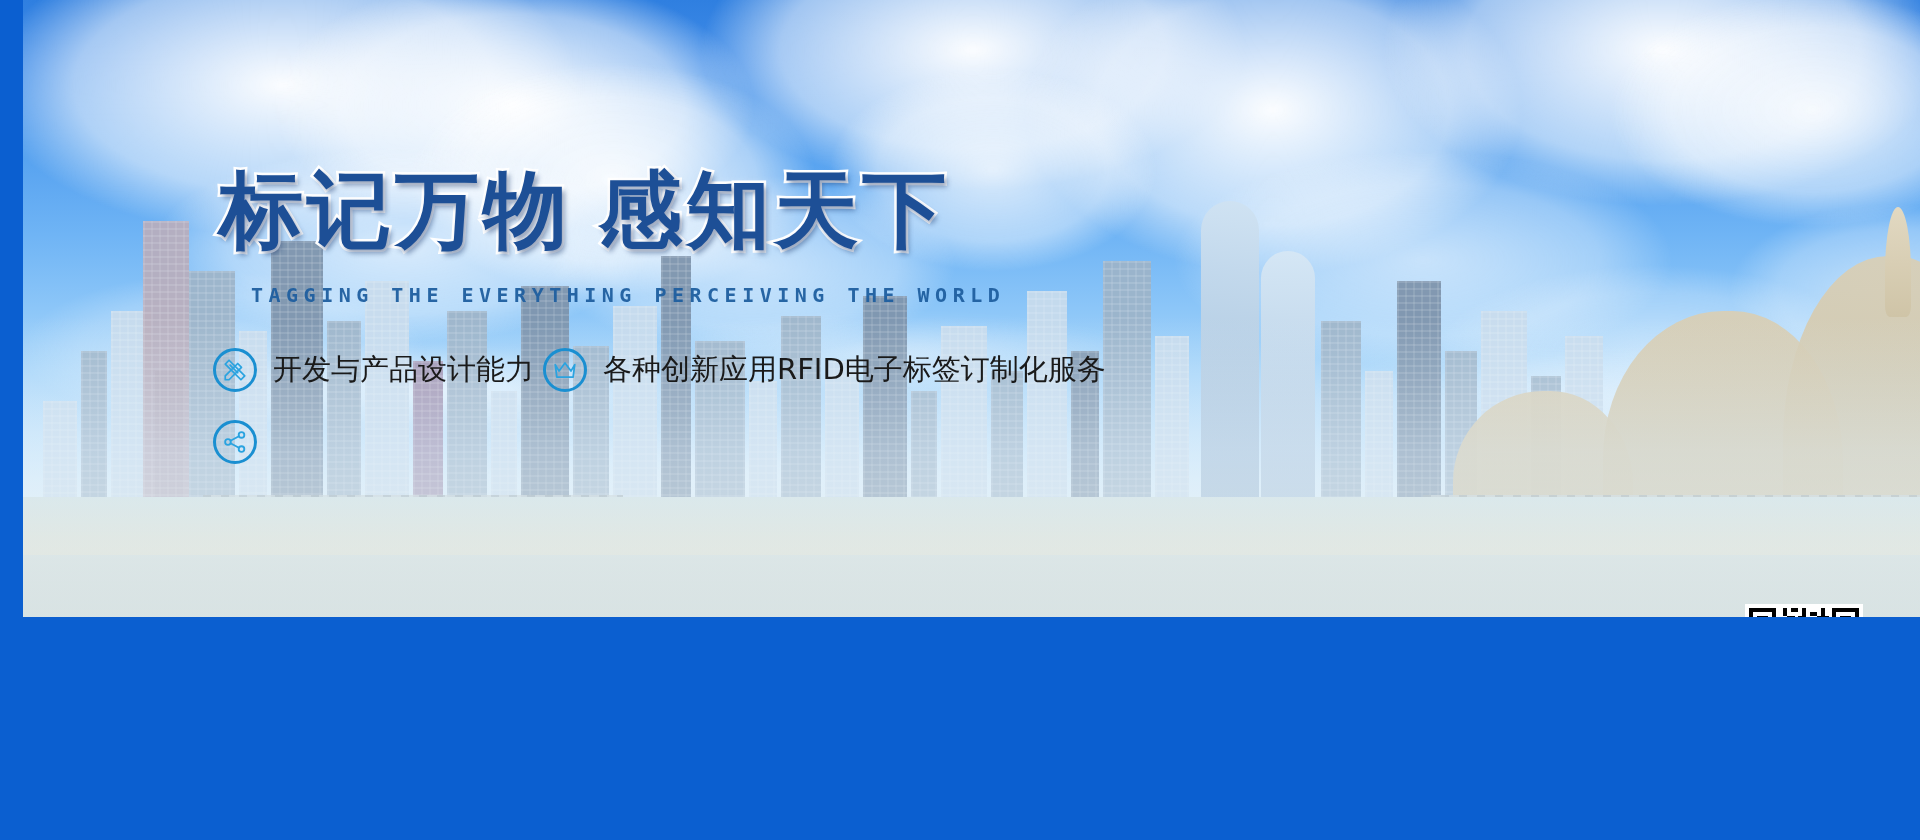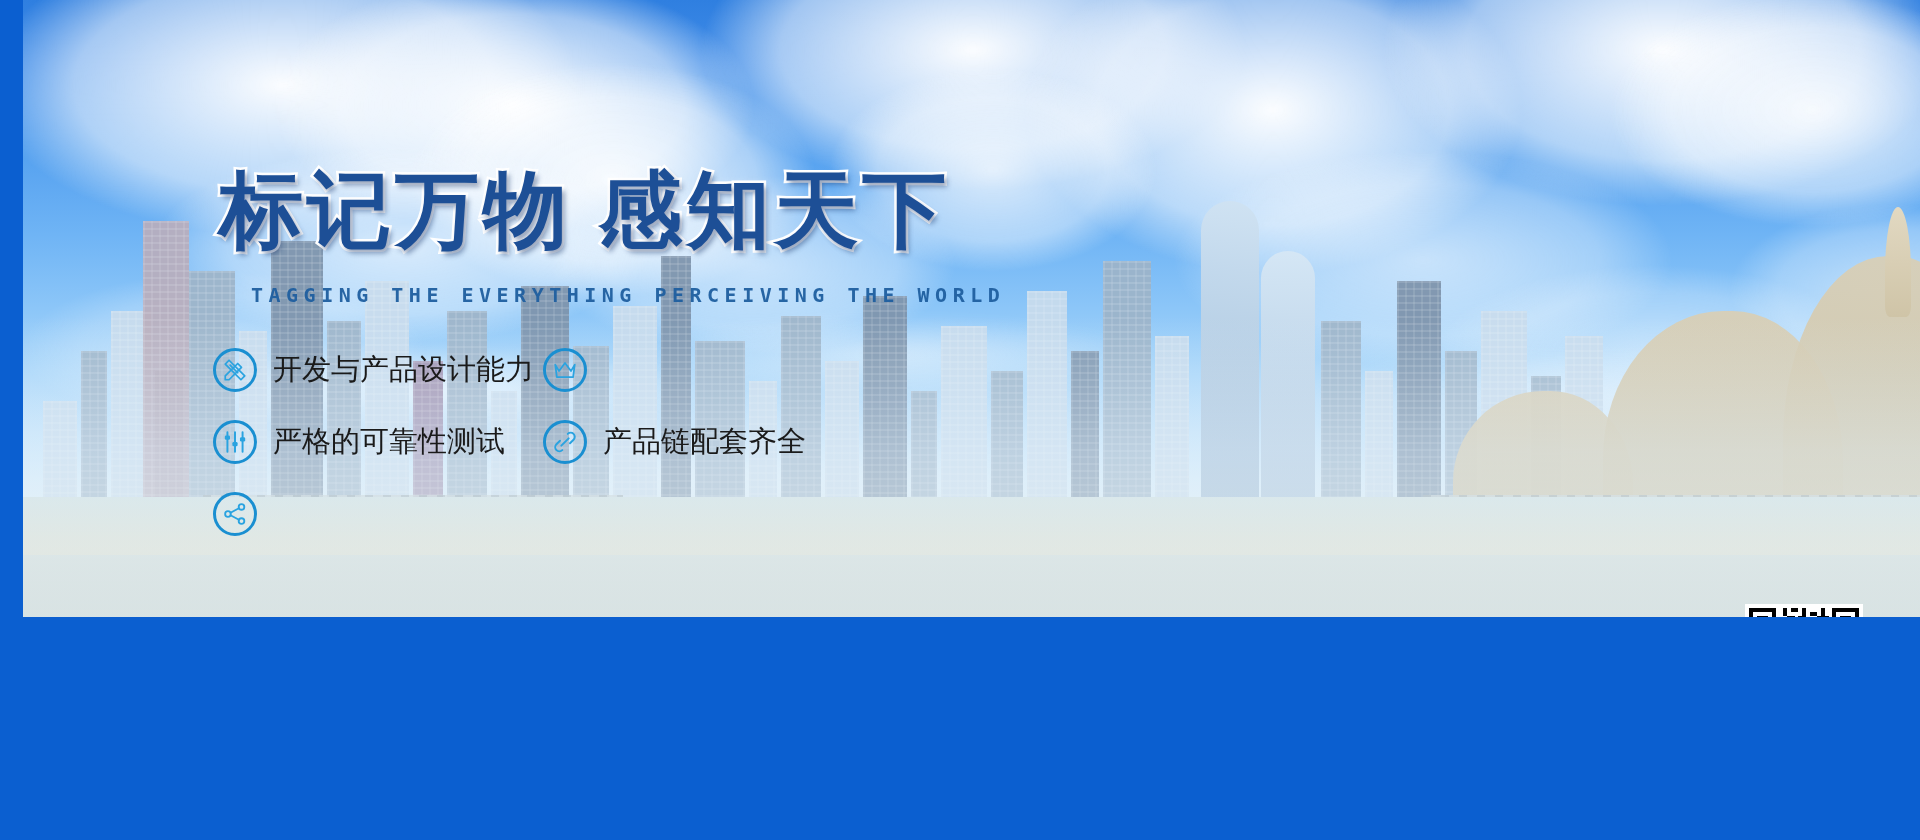--- a/index.html
+++ b/index.html
@@ -251,46 +251,24 @@
             </svg>
           </span>
           <span class="flabel">开发与产品设计能力</span>
         </div>
         <div class="fcol right">
           <span class="ficon">
             <svg width="26" height="26" viewBox="0 0 24 24" fill="none" stroke="#2aa3e0" stroke-width="1.6" stroke-linecap="round" stroke-linejoin="round">
               <path d="M3 7 L6.5 13 L12 5.5 L17.5 13 L21 7 L19.5 18.5 L4.5 18.5 Z"></path>
             </svg>
           </span>
+          <span class="flabel">各种创新应用RFID电子标签订制化服务</span>
         </div>
       </div>
 
-      <div class="frow">
-        <div class="fcol left">
-          <span class="ficon">
-            <svg width="26" height="26" viewBox="0 0 24 24" fill="none" stroke="#2aa3e0" stroke-width="1.8" stroke-linecap="round">
-              <path d="M5 3 V21 M12 3 V21 M19 3 V21"></path>
-              <rect x="2.6" y="6" width="4.8" height="4" rx="1.2" fill="#2aa3e0" stroke="none"></rect>
-              <rect x="9.6" y="12" width="4.8" height="4" rx="1.2" fill="#2aa3e0" stroke="none"></rect>
-              <rect x="16.6" y="7.5" width="4.8" height="4" rx="1.2" fill="#2aa3e0" stroke="none"></rect>
-            </svg>
-          </span>
-          <span class="flabel">严格的可靠性测试</span>
-        </div>
-        <div class="fcol right">
-          <span class="ficon">
-            <svg width="26" height="26" viewBox="0 0 24 24" fill="none" stroke="#2aa3e0" stroke-width="1.8" stroke-linecap="round" stroke-linejoin="round">
-              <path d="M14.5 4.5 a3.8 3.8 0 0 1 5.4 5.4 l-3.3 3.3"></path>
-              <path d="M9.5 19.5 a3.8 3.8 0 0 1 -5.4 -5.4 l3.3 -3.3"></path>
-              <path d="M8.6 15.4 L15.4 8.6"></path>
-            </svg>
-          </span>
-          <span class="flabel">产品链配套齐全</span>
-        </div>
-      </div>
 
       <div class="frow">
         <div class="fcol right">
           <span class="ficon">
             <svg width="26" height="26" viewBox="0 0 24 24" fill="none" stroke="#2aa3e0" stroke-width="1.7" stroke-linecap="round" stroke-linejoin="round">
               <circle cx="18" cy="5.5" r="2.6"></circle>
               <circle cx="5.5" cy="12" r="2.6"></circle>
               <circle cx="18" cy="18.5" r="2.6"></circle>
               <path d="M7.9 10.8 L15.6 6.7 M7.9 13.2 L15.6 17.3"></path>
             </svg>

